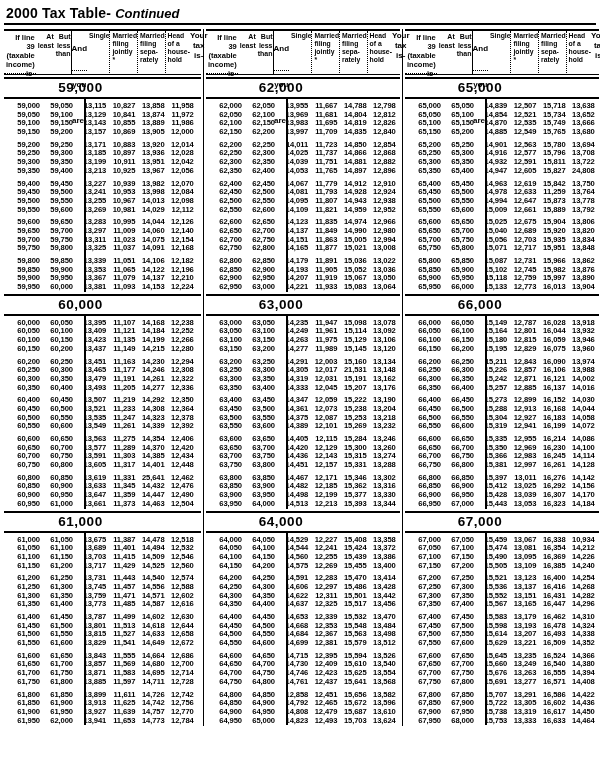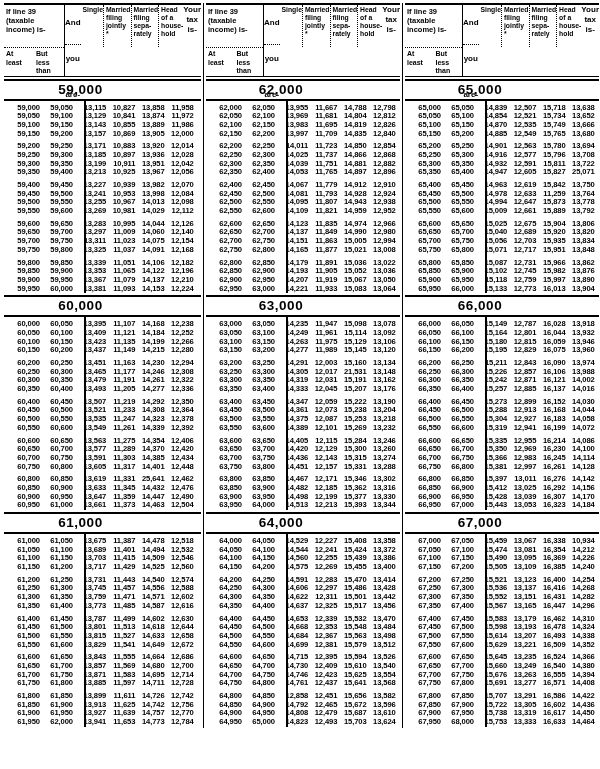--- a/index.html
+++ b/index.html
@@ -6,21 +6,21 @@
   body{width:600px;height:769px;overflow:hidden;font-family:"Liberation Sans",sans-serif;color:#000;}
   .page{padding:3px 4px 0 4px;}
   .title-bar{border-bottom:2.5px solid #000;padding:1px 0 1px 2px;margin-bottom:4px;}
   .title-main{font-size:14px;font-weight:bold;letter-spacing:0.2px;}
   .title-cont{font-size:13px;font-weight:bold;font-style:italic;margin-left:4px;}
   .panels{display:flex;}
   .panel{width:197px;box-sizing:border-box;}
   .panel + .panel{border-left:1.5px solid #000;padding-left:2px;margin-left:2px;}
   
   .panel-header{display:flex;border-top:2px solid #000;border-bottom:1.5px solid #000;}
-  .income-hdr{width:80px;box-sizing:border-box;border-right:1.5px solid #000;display:flex;flex-direction:column;}
+  .income-hdr{width:80px;box-sizing:border-box;border-right:1.5px solid #000;display:flex;flex-direction:row;text-align:right;}
   .income-top{height:40px;font-size:7.5px;font-weight:bold;padding:2px 1px 0 2px;white-space:pre-line;line-height:9px;border-bottom:1px dotted #000;}
   .income-cols{flex:1;display:flex;}
   .income-cols .ic{width:50%;font-size:7px;font-weight:bold;white-space:pre-line;line-height:8.5px;padding:2px 0 0 2px;}
   .tax-hdr{flex:1;display:flex;flex-direction:row;}
   .aya{height:40px;box-sizing:border-box;font-size:8px;font-weight:bold;text-align:center;line-height:36px;border-bottom:1px dotted #000;}
   .tax-cols{display:flex;height:42px;}
   .tax-cols .tc{flex:1;font-size:6.8px;font-weight:bold;white-space:pre-line;line-height:8px;padding:1px 0 0 2px;box-sizing:border-box;}
   .tax-cols .tc + .tc{border-left:1px dotted #000;}
   .your-tax{font-size:8px;font-weight:bold;text-align:center;height:11px;line-height:10px;}
   
@@ -34,20 +34,23 @@
   .c{display:block;text-align:right;box-sizing:border-box;}
   .c0{width:36px;}
   .c1{width:40px;padding-right:7px;}
   .c2,.c3,.c4,.c5{width:29.2px;padding-right:3px;}
 </style>
 </head>
 <body>
 
 <div class="page">
 
+  <div class="title-bar">
+    <span class="title-main">2000 Tax Table-</span><span class="title-cont">Continued</span>
+  </div>
 
   <div class="panels">
 
     <div class="panel">
       <div class="panel-header">
         <div class="income-hdr">
           <div class="income-top">If line 39
 (taxable
 income) is-</div>
           <div class="income-cols">
@@ -1261,21 +1264,21 @@
                 <span class="c c3">12,591</span>
                 <span class="c c4">15,811</span>
                 <span class="c c5">13,722</span>
               </div>
               <div class="row">
                 <span class="c c0">65,350</span>
                 <span class="c c1">65,400</span>
                 <span class="c c2">14,947</span>
                 <span class="c c3">12,605</span>
                 <span class="c c4">15,827</span>
-                <span class="c c5">25,071</span>
+                <span class="c c5">24,808</span>
               </div>
             </div>
             <div class="group">
               <div class="row">
                 <span class="c c0">65,400</span>
                 <span class="c c1">65,450</span>
                 <span class="c c2">14,963</span>
                 <span class="c c3">12,619</span>
                 <span class="c c4">15,842</span>
                 <span class="c c5">13,750</span>

